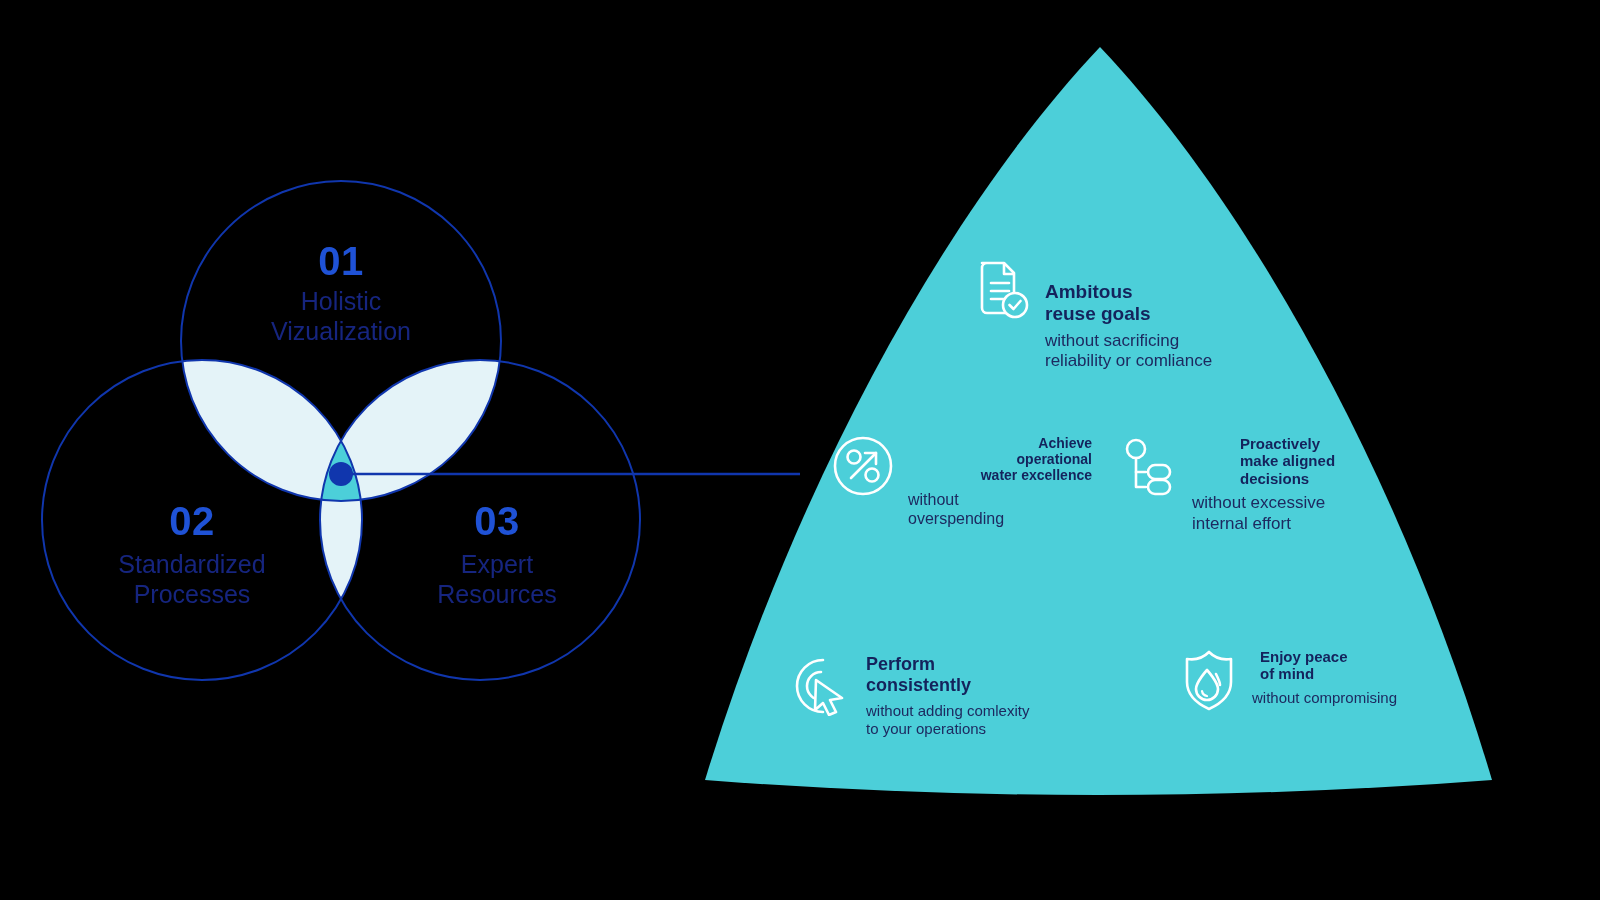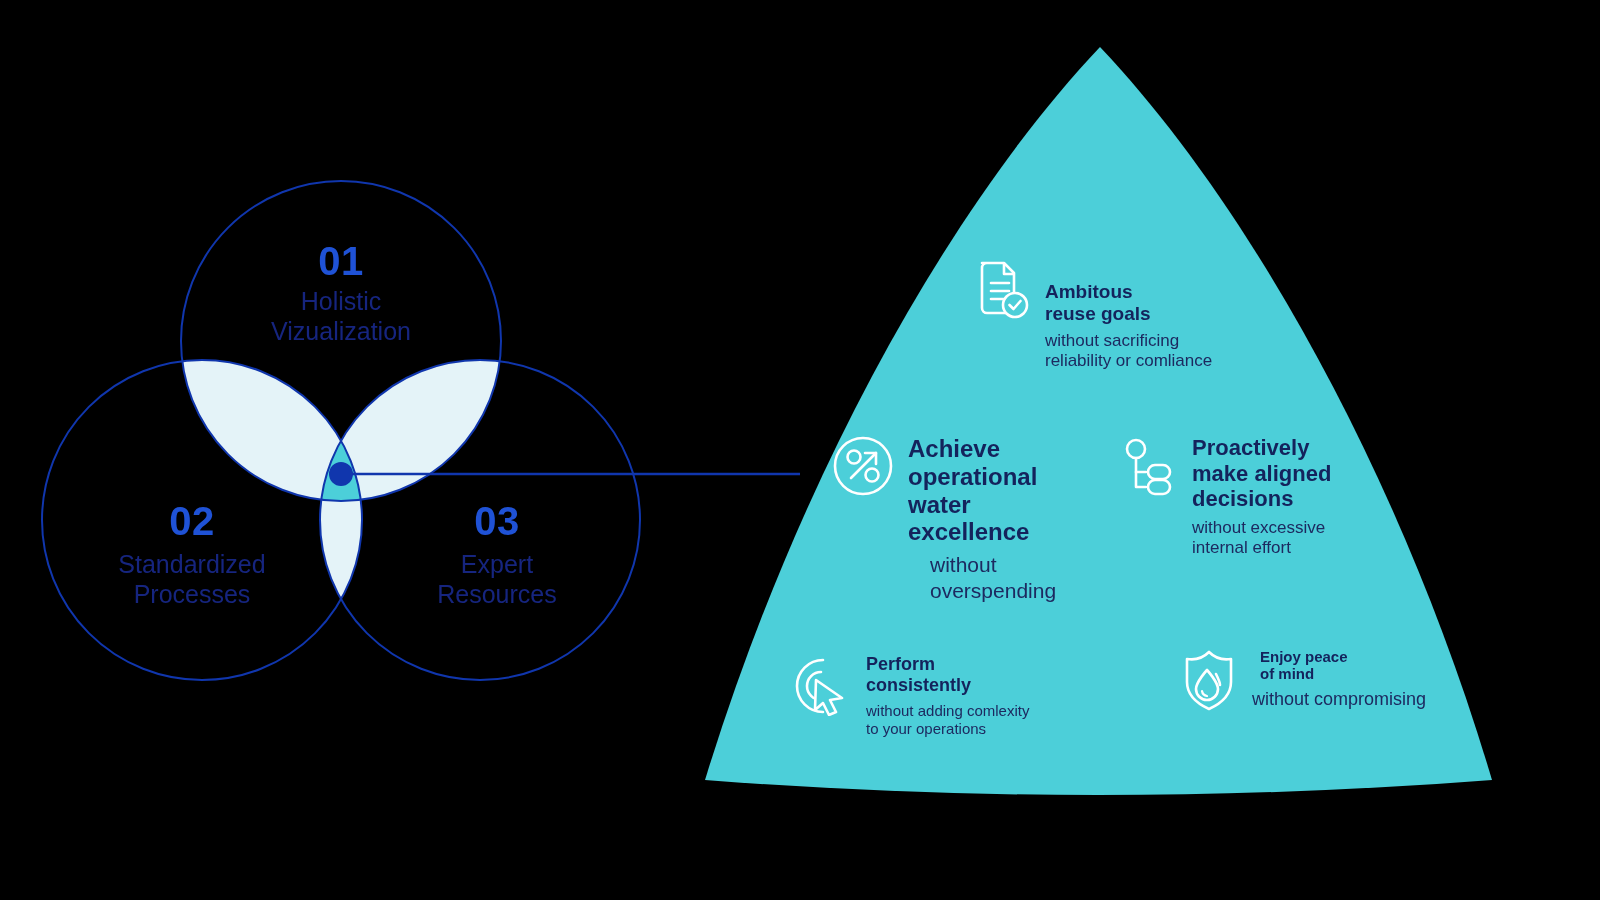--- a/index.html
+++ b/index.html
@@ -69,34 +69,34 @@
     margin: 0;
     white-space: pre-line;
   }
 
   
   #item-ambitious { left: 975px; top: 258px; width: 330px; }
   #item-ambitious .fan-title { font-size: 19px; margin-top: 23px; }
   #item-ambitious .fan-sub   { font-size: 17px; }
 
   #item-achieve { left: 832px; top: 435px; width: 260px; }
-  #item-achieve .fan-title { font-size: 24px; }
-  #item-achieve .fan-sub   { font-size: 21px; margin-left: 22px; }
+  #item-achieve .fan-title { font-size: 14px; text-align: right; }
+  #item-achieve .fan-sub   { font-size: 16px; }
 
   #item-proactive { left: 1120px; top: 435px; width: 260px; }
-  #item-proactive .fan-title { font-size: 22px; }
+  #item-proactive .fan-title { font-size: 15px; margin-left: 48px; }
   #item-proactive .fan-sub   { font-size: 17px; }
 
   #item-perform { left: 790px; top: 654px; width: 290px; }
   #item-perform .fan-title { font-size: 18px; }
   #item-perform .fan-sub   { font-size: 15px; }
 
   #item-enjoy { left: 1180px; top: 648px; width: 270px; }
   #item-enjoy .fan-title { font-size: 15px; margin-left: 8px; }
-  #item-enjoy .fan-sub   { font-size: 18px; }
+  #item-enjoy .fan-sub   { font-size: 15px; }
 </style>
 </head>
 <body>
 
 <div id="stage">
 
   <svg id="venn-svg" viewBox="0 0 1600 900">
     <defs>
 
       <clipPath id="clipA">

